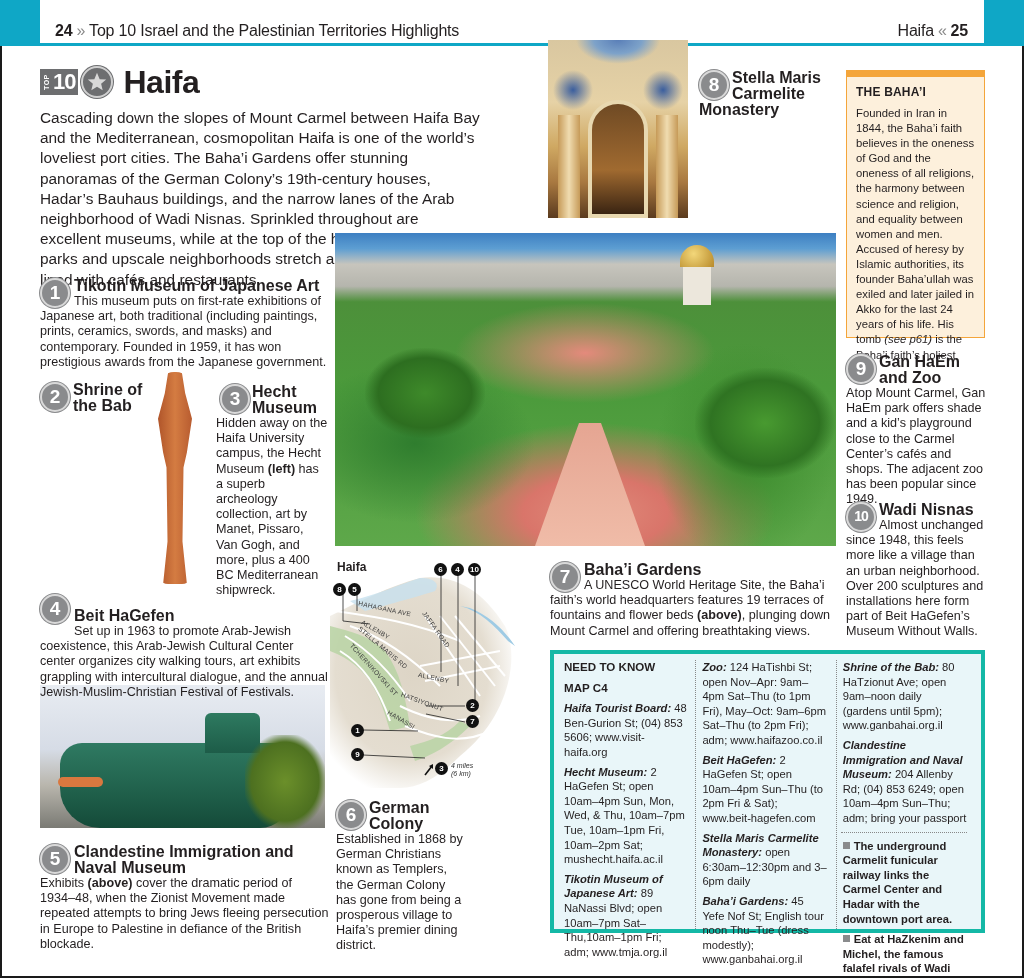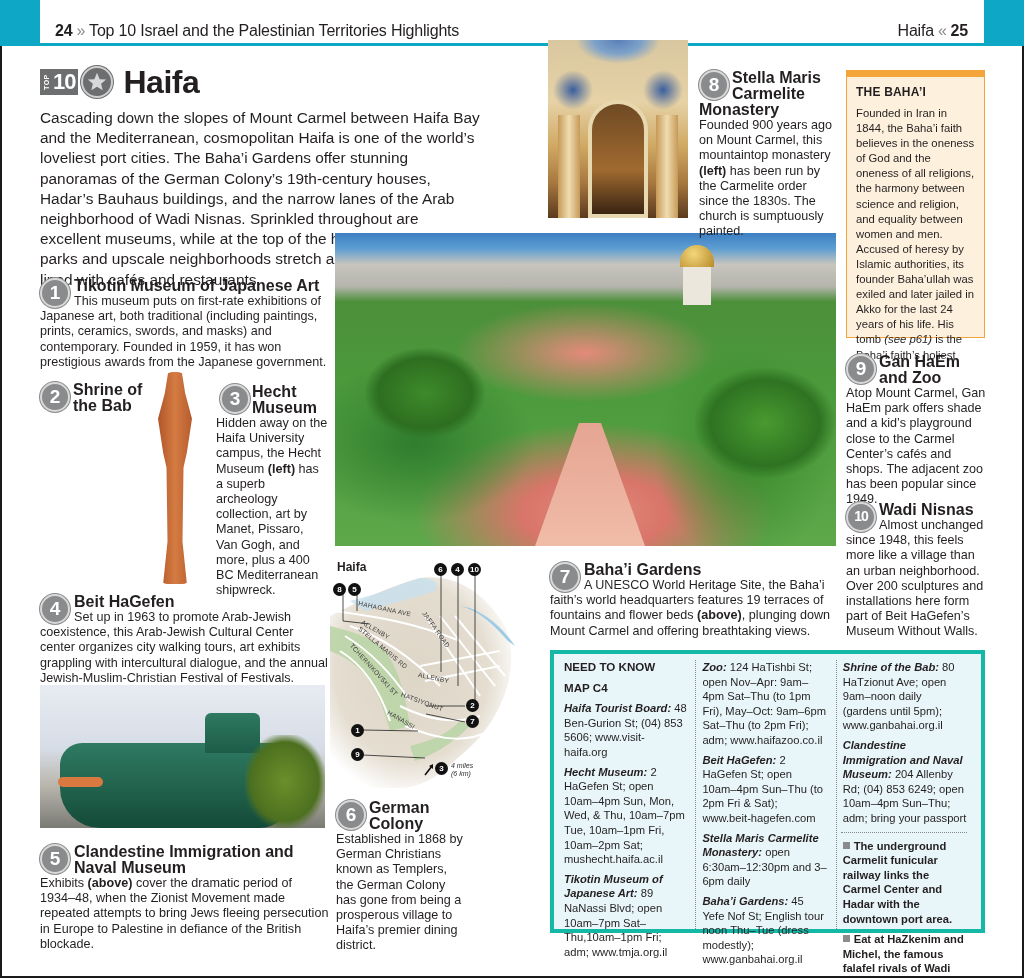--- a/index.html
+++ b/index.html
@@ -160,21 +160,21 @@
 </div>
 
 <div class="entry" style="left:210px; top:384px; width:118px;">
   <span class="num" style="left:10px;">3</span>
   <div class="head" style="padding-left:42px;"><span>Hecht</span><br><span>Museum</span></div>
   <div style="padding-left:6px;"><span>Hidden away on the Haifa University campus, the Hecht Museum </span><b>(left)</b><span> has a superb archeology collection, art by Manet, Pissaro, Van Gogh, and more, plus a 400 BC Mediterranean shipwreck.</span></div>
 </div>
 
 <div class="entry" style="left:40px; top:594px; width:290px;">
   <span class="num">4</span>
-  <div class="head" style="padding-left:34px;">Beit HaGefen</div>
+  <div class="head" style="padding-left:34px;margin-top:14px;">Beit HaGefen</div>
   <div style="text-indent:34px;">Set up in 1963 to promote Arab-Jewish coexistence, this Arab-Jewish Cultural Center center organizes city walking tours, art exhibits grappling with intercultural dialogue, and the annual Jewish-Muslim-Christian Festival of Festivals.</div>
 </div>
 
 <div class="entry" style="left:40px; top:844px; width:290px;">
   <span class="num">5</span>
   <div class="head" style="padding-left:34px;"><span>Clandestine Immigration and</span><br><span>Naval Museum</span></div>
   <div><span>Exhibits </span><b>(above)</b><span> cover the dramatic period of 1934–48, when the Zionist Movement made repeated attempts to bring Jews fleeing persecution in Europe to Palestine in defiance of the British blockade.</span></div>
 </div>
 
 <div class="map">
@@ -256,21 +256,20 @@
 
 <div class="entry" style="left:550px; top:562px; width:290px;">
   <span class="num">7</span>
   <div class="head" style="padding-left:34px;">Baha’i Gardens</div>
   <div style="text-indent:34px;"><span>A UNESCO World Heritage Site, the Baha’i faith’s world headquarters features 19 terraces of fountains and flower beds </span><b>(above)</b><span>, plunging down Mount Carmel and offering breathtaking views.</span></div>
 </div>
 
 <div class="entry" style="left:699px; top:70px; width:140px;">
   <span class="num">8</span>
   <div class="head"><span style="padding-left:33px; display:inline-block;">Stella Maris</span><br><span style="padding-left:33px; display:inline-block;">Carmelite</span><br><span>Monastery</span></div>
-  <div><span>Founded 900 years ago on Mount Carmel, this mountaintop monastery </span><b>(left)</b><span> has been run by the Carmelite order since the 1830s. The church is sumptuously painted.</span></div>
 </div>
 
 <div class="bahai-box">
   <h3>THE BAHA’I</h3>
   <p><span>Founded in Iran in 1844, the Baha’i faith believes in the oneness of God and the oneness of all religions, the harmony between science and religion, and equality between women and men. Accused of heresy by Islamic authorities, its founder Baha’ullah was exiled and later jailed in Akko for the last 24 years of his life. His tomb </span><i>(see p61)</i><span> is the Baha’i faith’s holiest site.</span></p>
 </div>
 
 <div class="entry" style="left:846px; top:354px; width:142px;">
   <span class="num">9</span>
   <div class="head" style="padding-left:33px;"><span>Gan HaEm</span><br><span>and Zoo</span></div>

